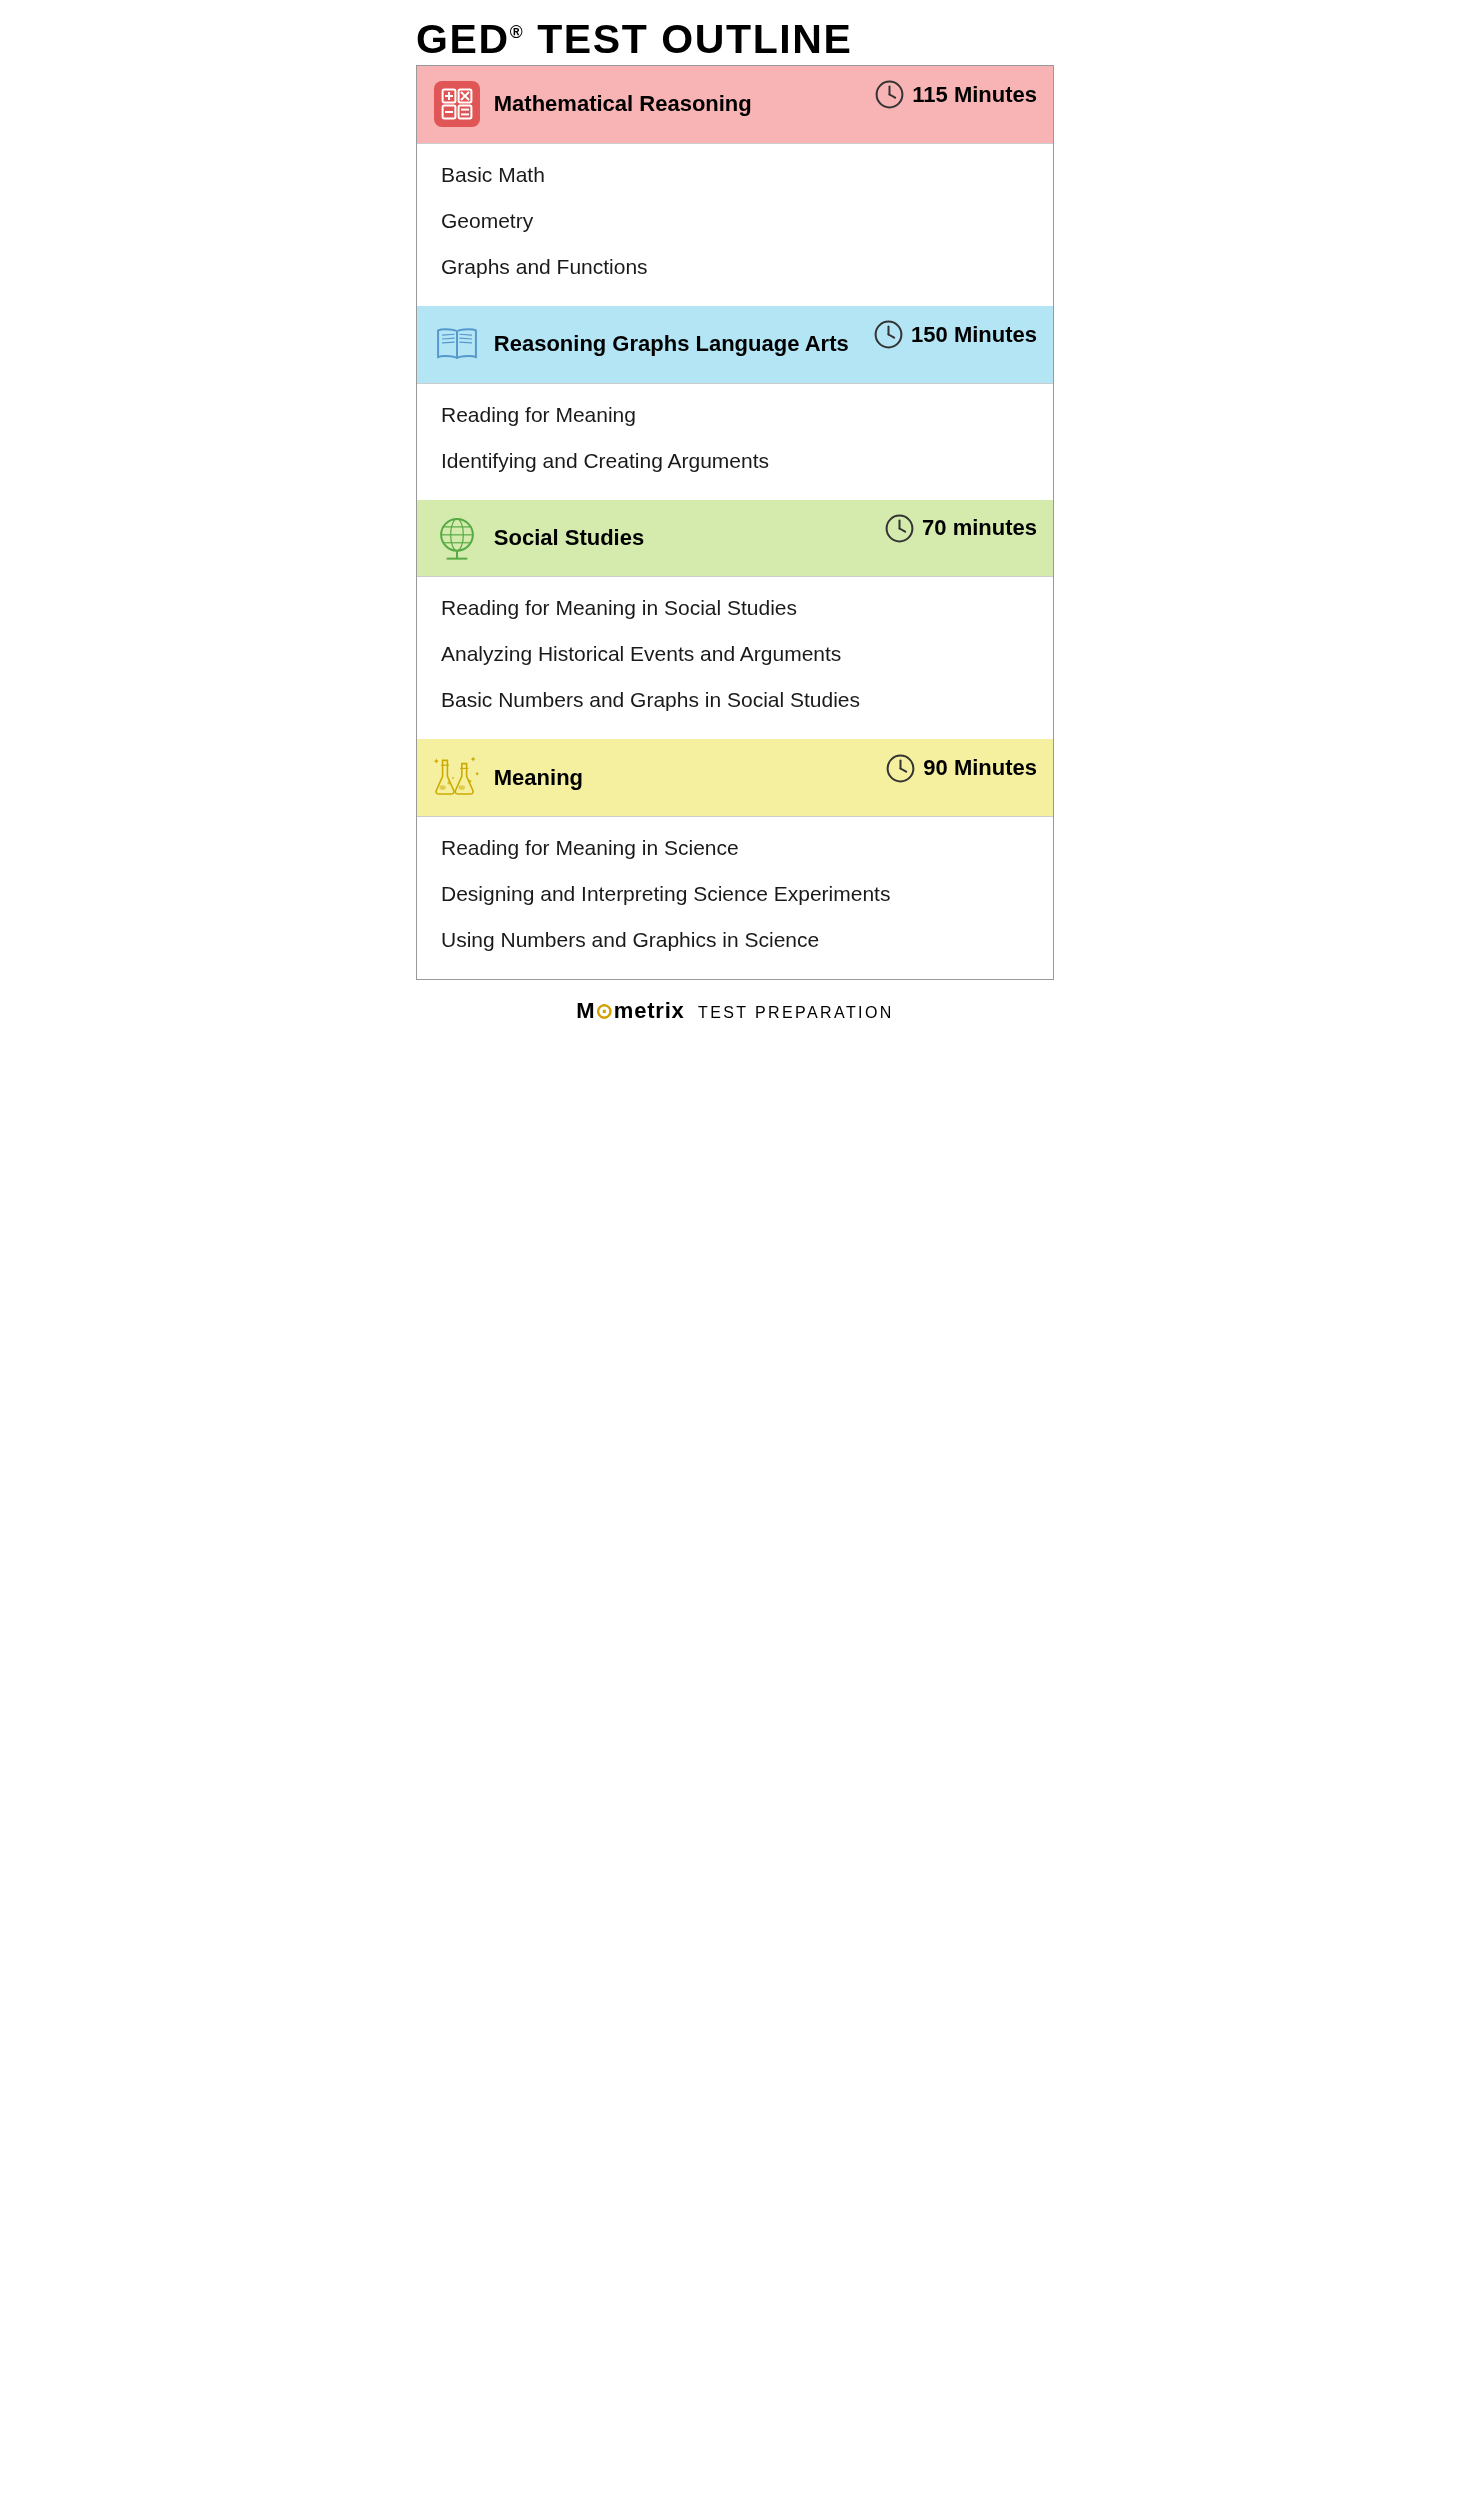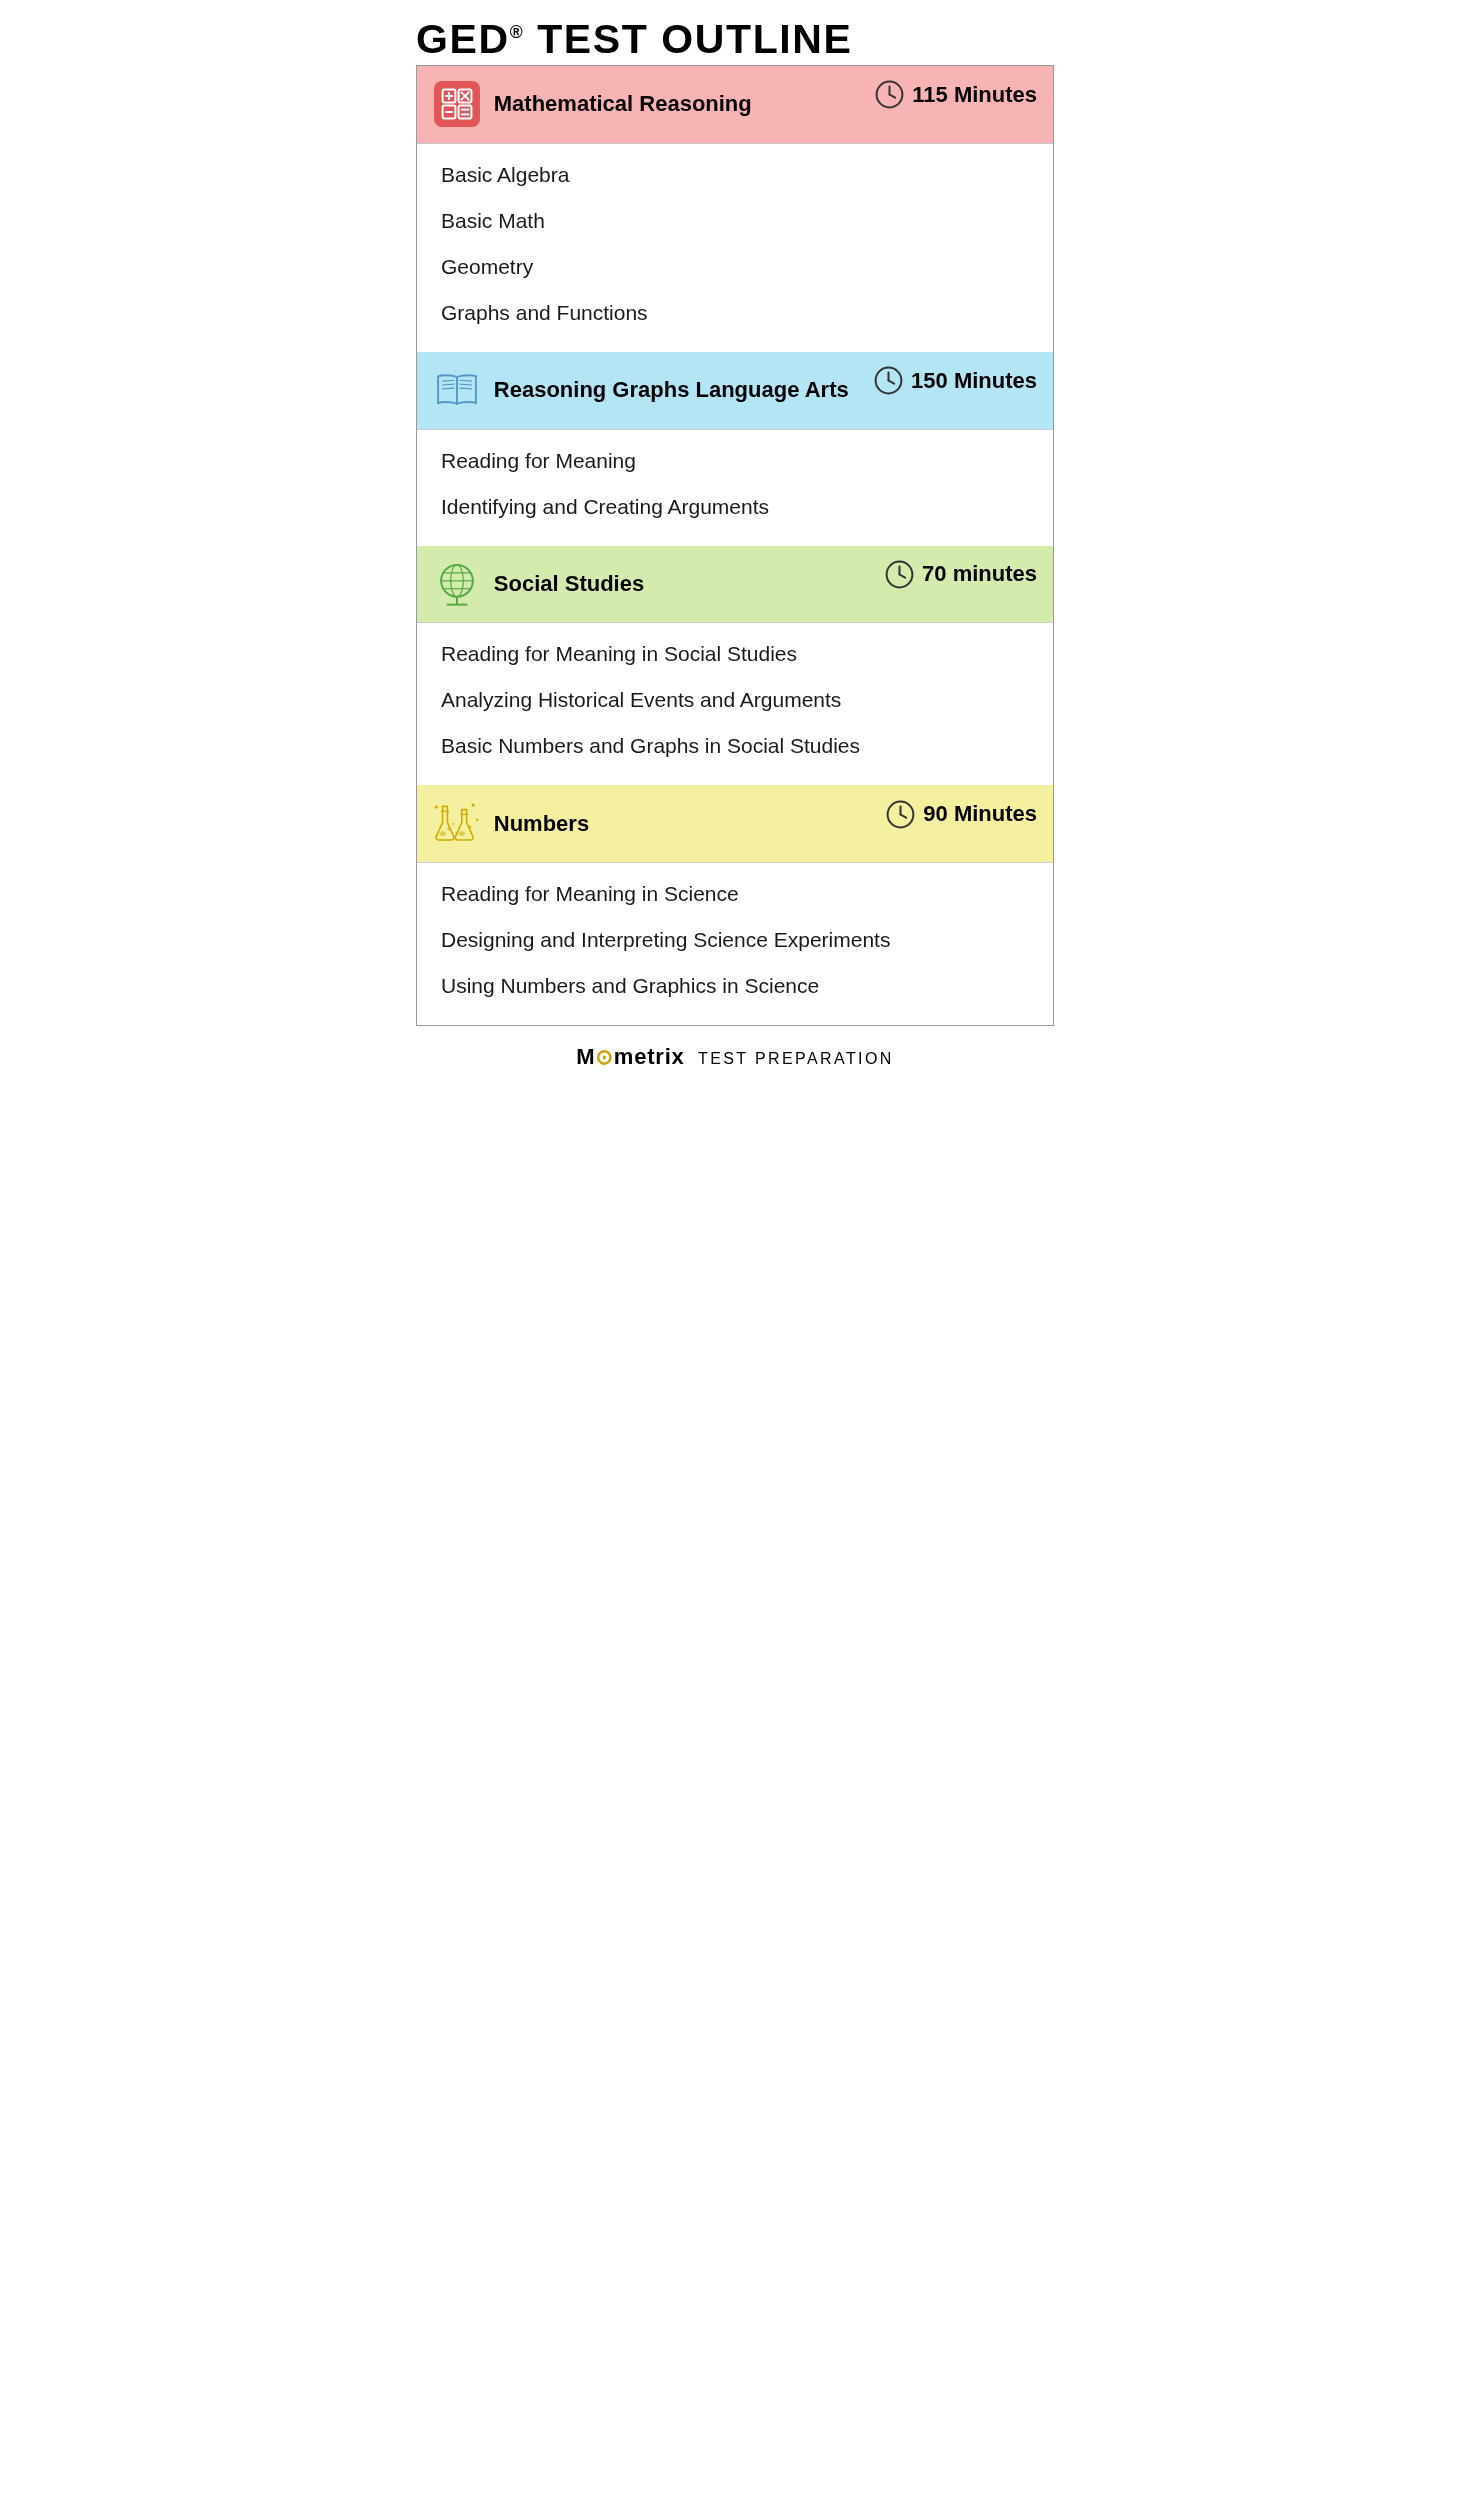--- a/index.html
+++ b/index.html
@@ -191,21 +191,20 @@
       <div class="section-time">
         <svg class="clock-icon" viewBox="0 0 36 36">
           <circle cx="18" cy="18" r="16" fill="none" stroke="#333" stroke-width="2.5"></circle>
           <line x1="18" y1="8" x2="18" y2="18" stroke="#333" stroke-width="2.5" stroke-linecap="round"></line>
           <line x1="18" y1="18" x2="25" y2="22" stroke="#333" stroke-width="2.5" stroke-linecap="round"></line>
         </svg>
         <span>115 Minutes</span>
       </div>
     </div>
     <div class="section-body">
-      <div class="topic-item">Basic Algebra</div>
       <div class="topic-item">Basic Math</div>
       <div class="topic-item">Geometry</div>
       <div class="topic-item">Graphs and Functions</div>
     </div>
   </div>
 
   <div class="section-rla">
     <div class="section-header">
       <div class="section-header-left">
         <div class="section-icon">
@@ -291,21 +290,21 @@
 
             <circle cx="20" cy="36" r="2" fill="#ccaa00" opacity="0.7"></circle>
             <circle cx="25" cy="30" r="1.5" fill="#ccaa00" opacity="0.5"></circle>
             <circle cx="46" cy="34" r="2" fill="#ccaa00" opacity="0.7"></circle>
 
             <text x="0" y="12" font-size="10" fill="#ccaa00">✦</text>
             <text x="46" y="10" font-size="10" fill="#ccaa00">✦</text>
             <text x="52" y="28" font-size="8" fill="#ccaa00">✦</text>
           </svg>
         </div>
-        <div class="section-title">Numbers</div>
+        <div class="section-title">Meaning</div>
       </div>
       <div class="section-time">
         <svg class="clock-icon" viewBox="0 0 36 36">
           <circle cx="18" cy="18" r="16" fill="none" stroke="#333" stroke-width="2.5"></circle>
           <line x1="18" y1="8" x2="18" y2="18" stroke="#333" stroke-width="2.5" stroke-linecap="round"></line>
           <line x1="18" y1="18" x2="25" y2="22" stroke="#333" stroke-width="2.5" stroke-linecap="round"></line>
         </svg>
         <span>90 Minutes</span>
       </div>
     </div>

